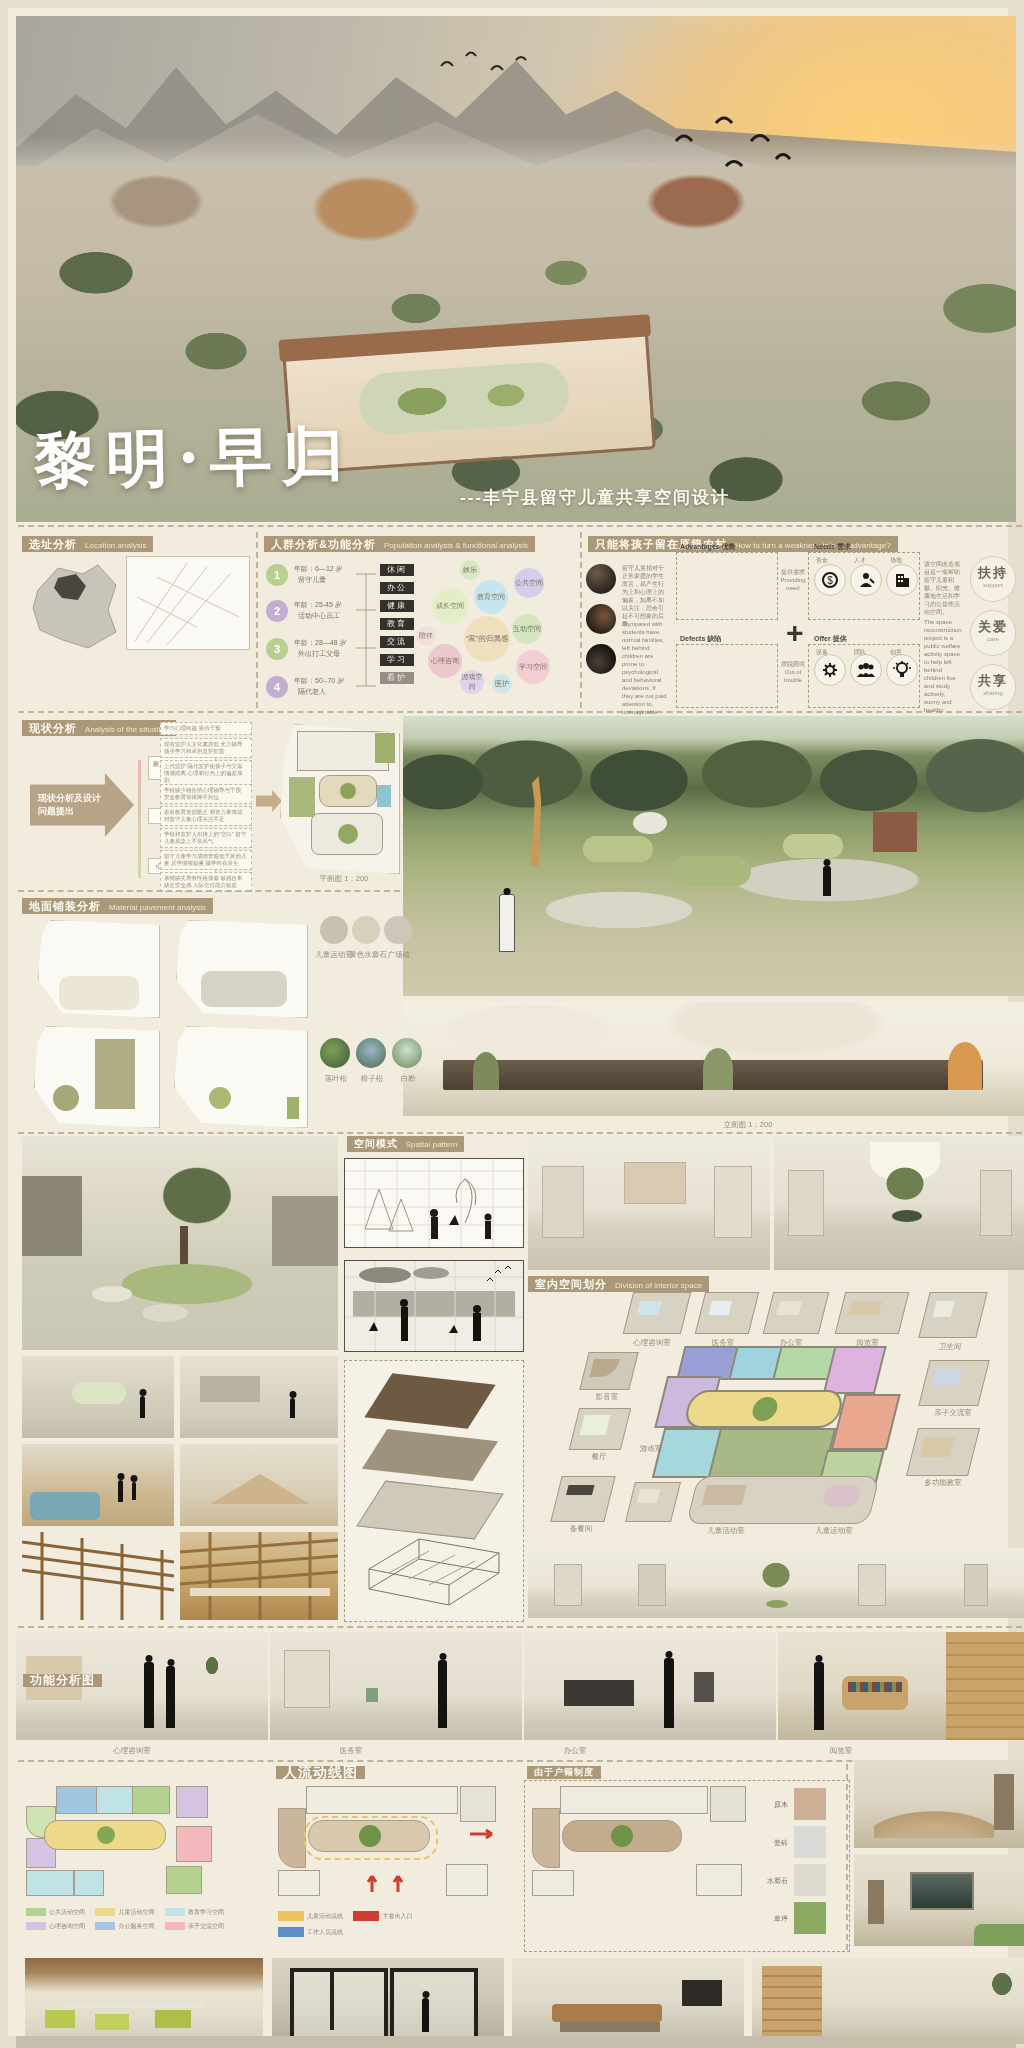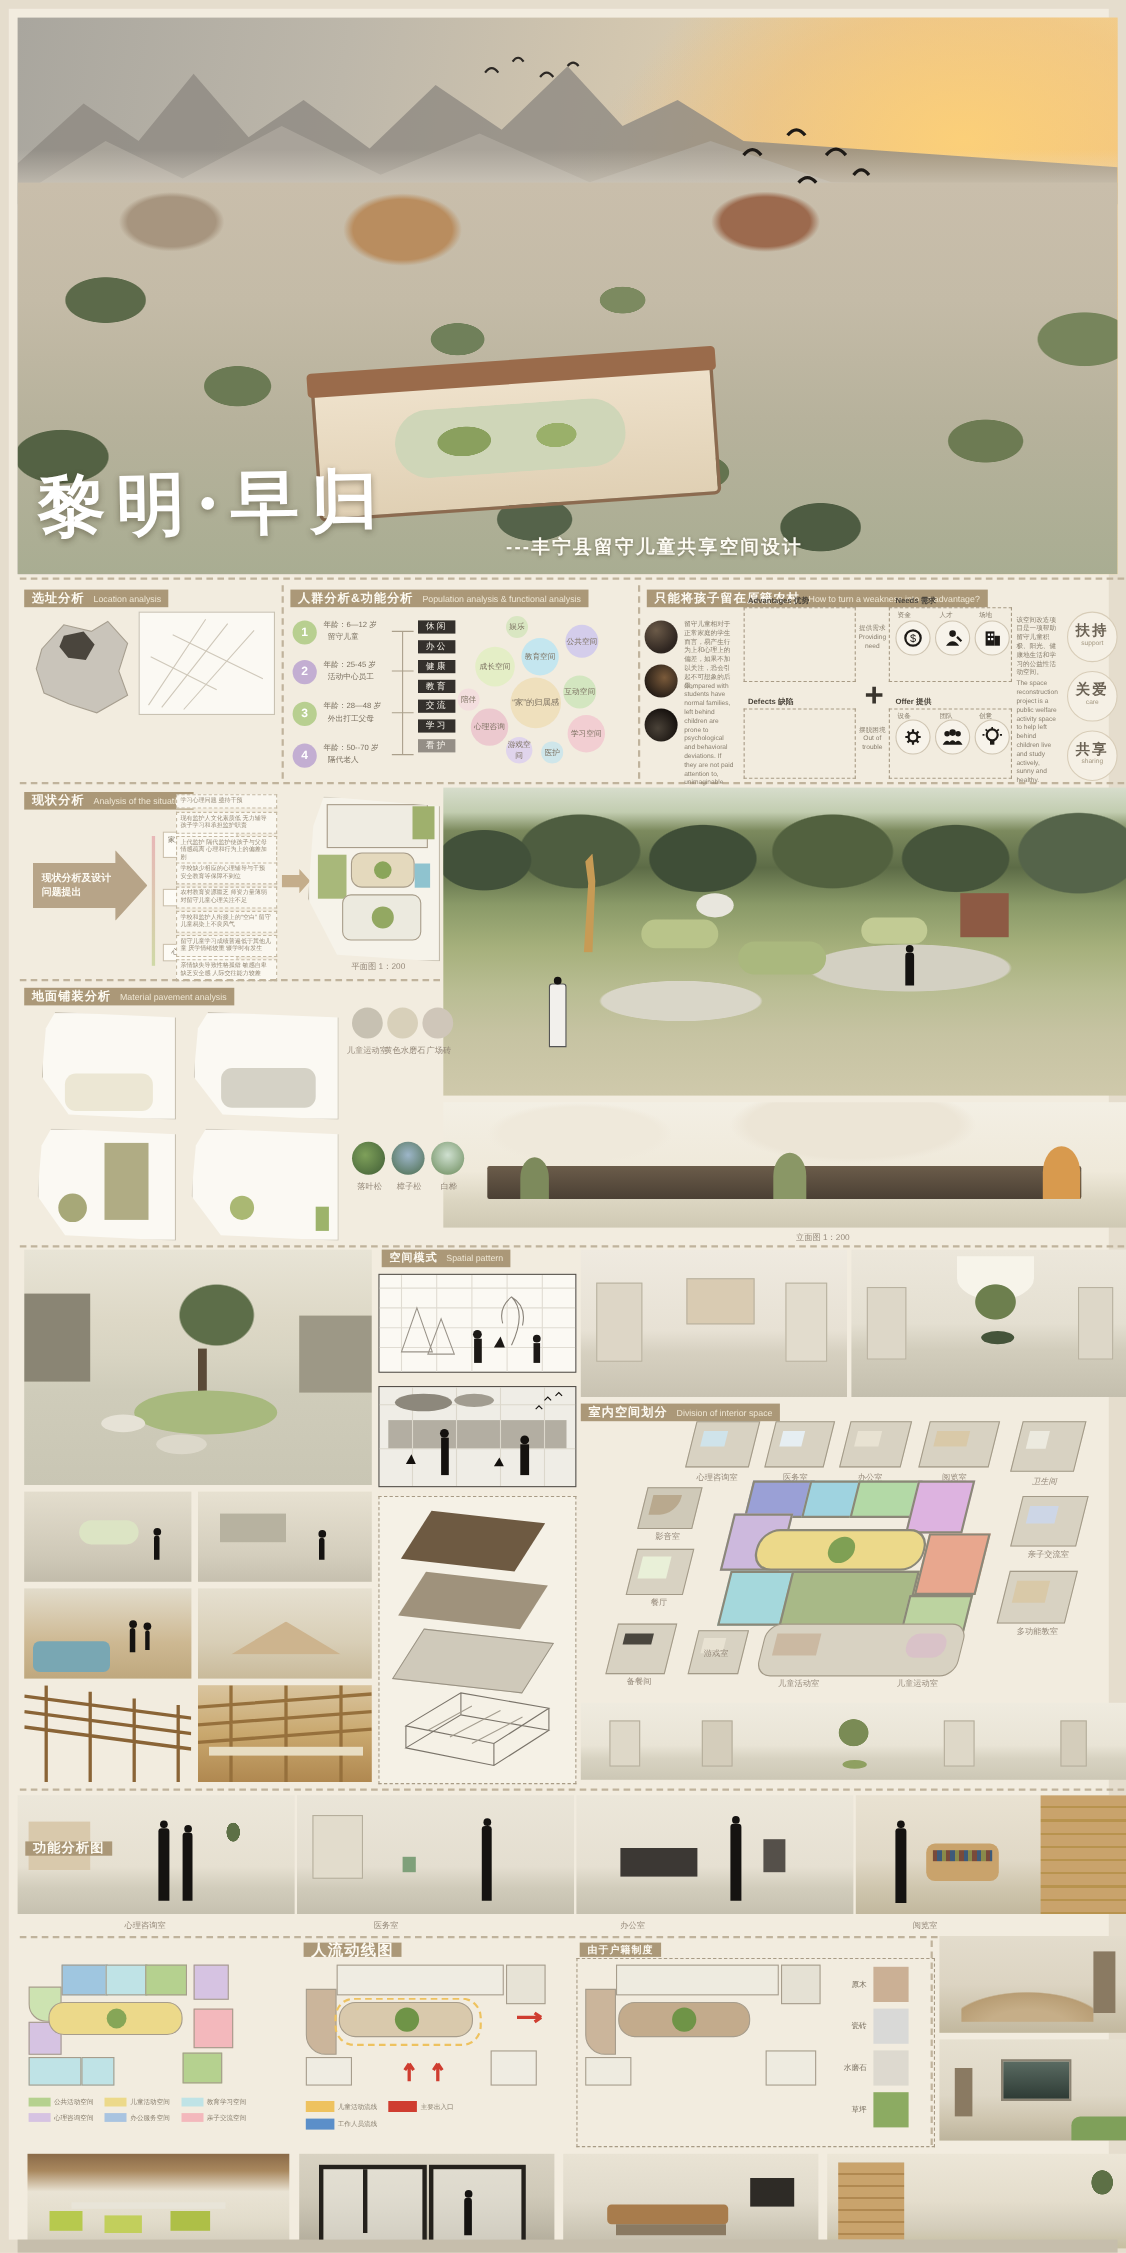--- a/index.html
+++ b/index.html
@@ -534,21 +534,21 @@
     <div class="abs" style="left:178px;top:104px;width:54px;height:42px;background:#bcd3a0;border:2px solid #8b8878;"></div>
   </div>
 
   <div class="abs" style="left:548px;top:1468px;width:52px;height:44px;background:#d8d2c2;border:1px solid #a39a88;transform:skewX(-14deg);">
     <div class="abs" style="left:8px;top:8px;width:26px;height:10px;background:#4a463e;"></div>
   </div>
   <div class="abs cap" style="left:548px;top:1516px;width:50px;">备餐间</div>
   <div class="abs" style="left:622px;top:1474px;width:44px;height:38px;background:#d8d2c2;border:1px solid #a39a88;transform:skewX(-14deg);">
     <div class="abs" style="left:6px;top:6px;width:20px;height:14px;background:#e8e2d2;"></div>
   </div>
-  <div class="abs cap" style="left:620px;top:1490px;width:46px;text-align:center;">游戏室</div>
+  <div class="abs cap" style="left:620px;top:1436px;width:46px;text-align:center;">游戏室</div>
   <div class="abs" style="left:684px;top:1468px;width:180px;height:46px;background:#d8d2c2;border:1px solid #a39a88;border-radius:14px;transform:skewX(-14deg);">
     <div class="abs" style="left:10px;top:8px;width:40px;height:20px;background:#cbb9a2;"></div>
     <div class="abs" style="left:130px;top:8px;width:36px;height:22px;background:#d9c2c8;border-radius:10px;"></div>
   </div>
   <div class="abs cap" style="left:688px;top:1518px;width:60px;">儿童活动室</div>
   <div class="abs cap" style="left:796px;top:1518px;width:60px;">儿童运动室</div>
 
   <div class="render" style="left:520px;top:1540px;width:496px;height:70px;background:
       linear-gradient(180deg,#efebdf 0%,#e9e4d6 55%,#d8d3c2 72%,#ccc7b5 100%);">
     <div class="abs" style="left:26px;top:16px;width:26px;height:40px;background:#ded8c8;border:1px solid #b5ae9c;"></div>

